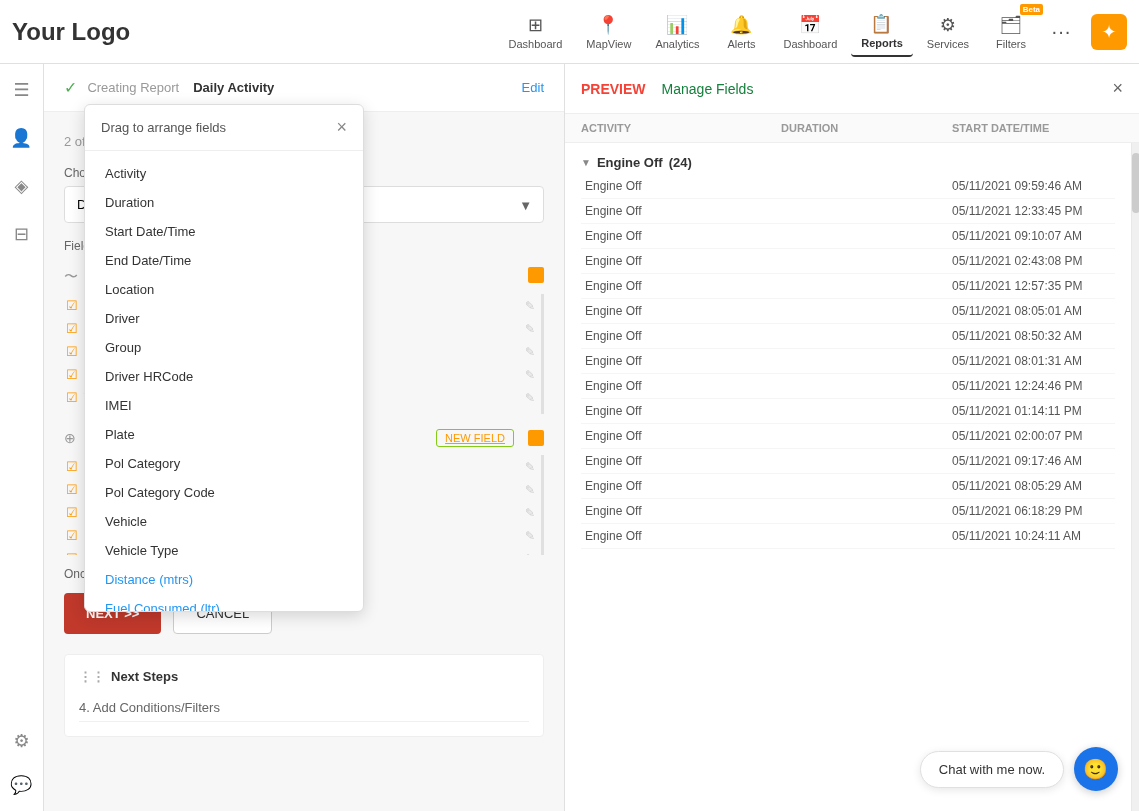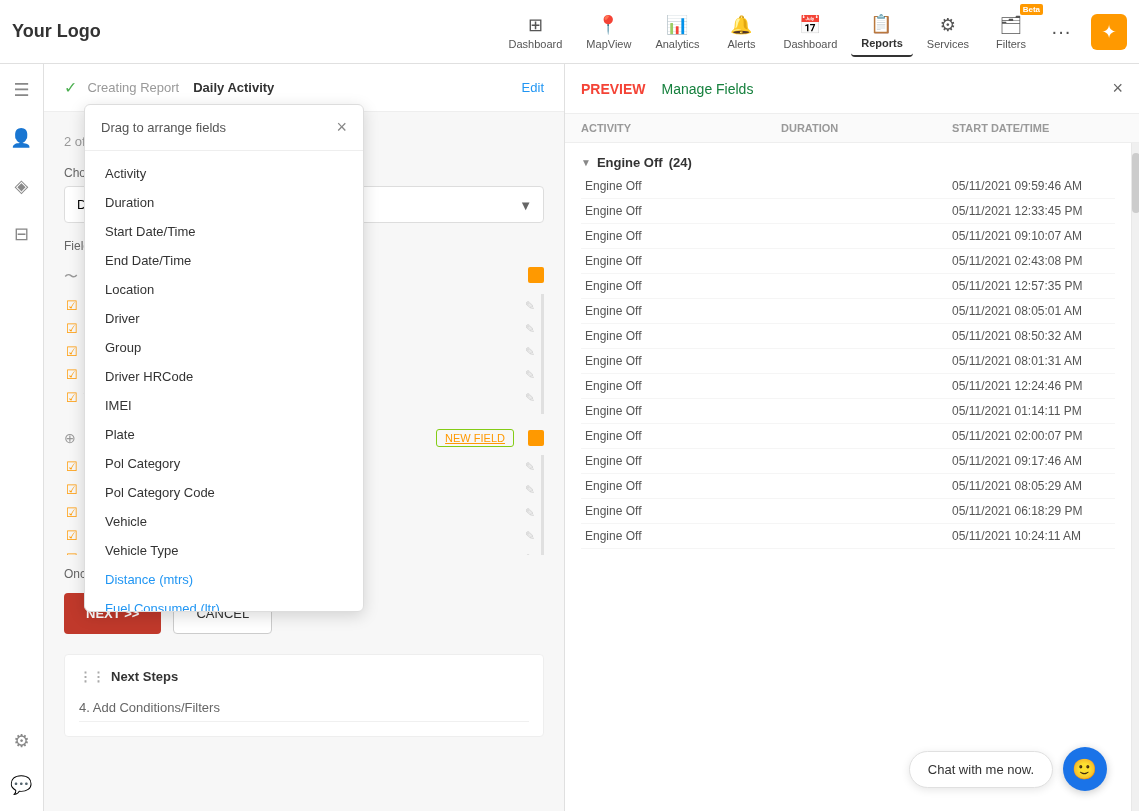--- a/index.html
+++ b/index.html
@@ -5,21 +5,21 @@
     * { box-sizing: border-box; margin: 0; padding: 0; }
     body { font-family: Arial, sans-serif; font-size: 13px; background: #f0f0f0; width: 1139px; height: 811px; overflow: hidden; }
 
     
     .topnav {
       display: flex; align-items: center; background: #fff;
       border-bottom: 1px solid #e0e0e0; height: 64px; padding: 0 12px;
       position: relative; z-index: 10;
     }
     .logo {
-      font-size: 18px; font-weight: bold; color: #333; margin-right: auto;
+      font-size: 24px; font-weight: bold; color: #333; margin-right: auto;
     }
     .nav-items { display: flex; align-items: center; gap: 4px; }
     .nav-item {
       display: flex; flex-direction: column; align-items: center;
       padding: 6px 10px; cursor: pointer; color: #555; font-size: 11px;
       border-radius: 4px; min-width: 56px;
     }
     .nav-item.active { color: #333; font-weight: bold; border-bottom: 2px solid #333; }
     .nav-icon { font-size: 18px; margin-bottom: 2px; }
     .nav-more { font-size: 20px; color: #555; padding: 0 8px; cursor: pointer; }
@@ -173,21 +173,21 @@
     }
     .drag-item.blue { color: #2196f3; }
 
     
     ::-webkit-scrollbar { width: 6px; height: 6px; }
     ::-webkit-scrollbar-track { background: #f0f0f0; }
     ::-webkit-scrollbar-thumb { background: #ccc; border-radius: 3px; }
 
     
     .chat-widget {
-      position: absolute; bottom: 20px; right: 32px;
+      position: absolute; bottom: 20px; right: 21px;
       display: flex; align-items: center; gap: 10px;
     }
     .chat-bubble {
       background: #fff; border: 1px solid #e0e0e0; border-radius: 20px;
       padding: 10px 18px; font-size: 13px; color: #333;
       box-shadow: 0 2px 8px rgba(0,0,0,0.1); cursor: pointer;
     }
     .chat-icon {
       background: #1a73e8; color: #fff; width: 44px; height: 44px;
       border-radius: 50%; display: flex; align-items: center; justify-content: center;

